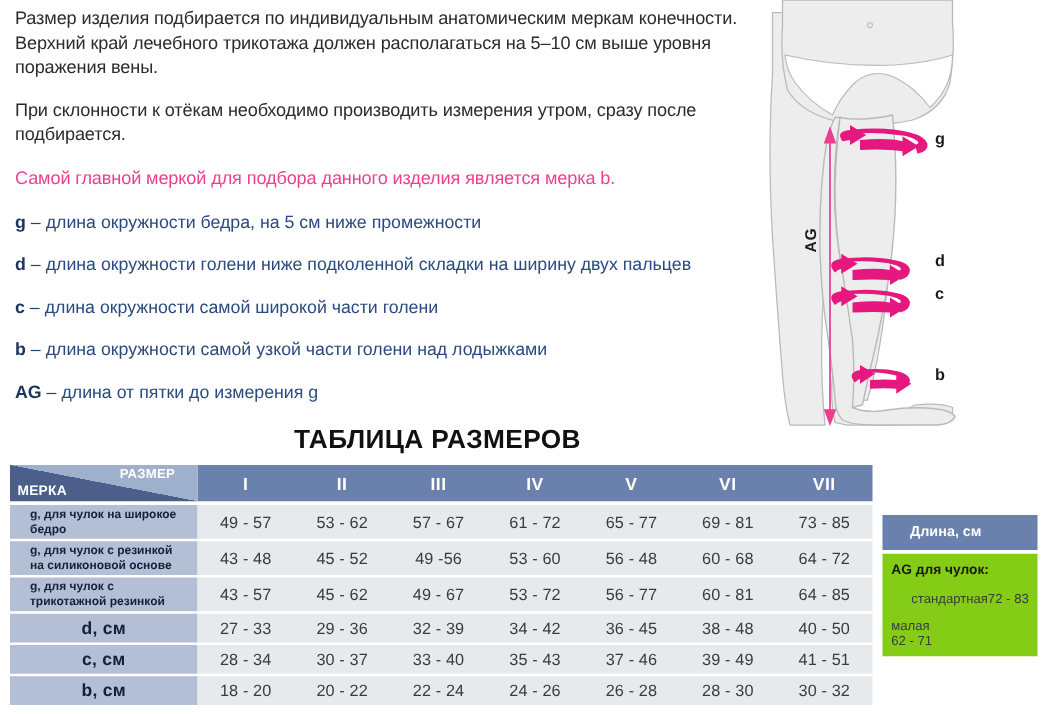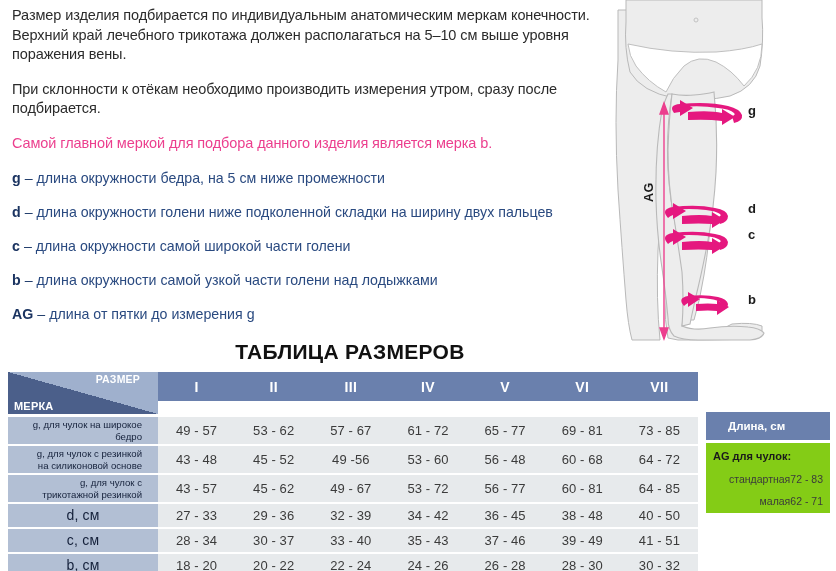--- a/index.html
+++ b/index.html
@@ -97,21 +97,21 @@
   .row {
     display: flex;
     width: 100%;
     margin-bottom: 2px;
   }
   .hdr-row { margin-bottom: 3px; }
 
   .corner-cell {
     position: relative;
     width: 150px;
-    height: 42px;
+    height: 29px;
     background: linear-gradient(to bottom left, #9fb0cd 50%, #4b5f8a 50%);
     overflow: hidden;
     flex: none;
   }
   .corner-razmer {
     position: absolute;
     right: 18px; top: 1px;
     color: #ffffff;
     font-size: 10.5px;
     font-weight: bold;
@@ -140,26 +140,26 @@
     font-weight: bold;
     letter-spacing: 0.4px;
   }
 
   .lbl-cell {
     width: 150px;
     flex: none;
     background: #b2bfd4;
     color: #14203a;
     font-size: 9.6px;
-    font-weight: normal;
+    font-weight: bold;
     line-height: 11.5px;
     display: flex;
     align-items: center;
     justify-content: center;
-    text-align: right;
+    text-align: left;
     padding: 0 16px;
   }
   .lbl-cell.big {
     font-size: 14px;
     letter-spacing: 0.2px;
   }
   .data-cells {
     flex: 1;
     display: flex;
     background: #e7eaec;
@@ -204,21 +204,21 @@
     margin-bottom: 11px;
   }
   .side-row {
     display: flex;
     justify-content: flex-end;
     align-items: baseline;
     color: #3b3b3b;
     font-size: 10.5px;
     margin-bottom: 10px;
   }
-  .side-row:last-child { margin-bottom: 0; }
+  .side-row:last-child { margin-bottom: 0; flex-direction: column; }
   .side-row .sv { color: #3b3b3b; font-size: 10.5px; }
 </style>
 </head>
 <body>
 
 <div id="page">
 
   <div class="text-col">
     <p class="para">Размер изделия подбирается по индивидуальным анатомическим меркам конечности. Верхний край лечебного трикотажа должен располагаться на 5–10 см выше уровня поражения вены.</p>
     <p class="para">При склонности к отёкам необходимо производить измерения утром, сразу после подбирается.</p>

